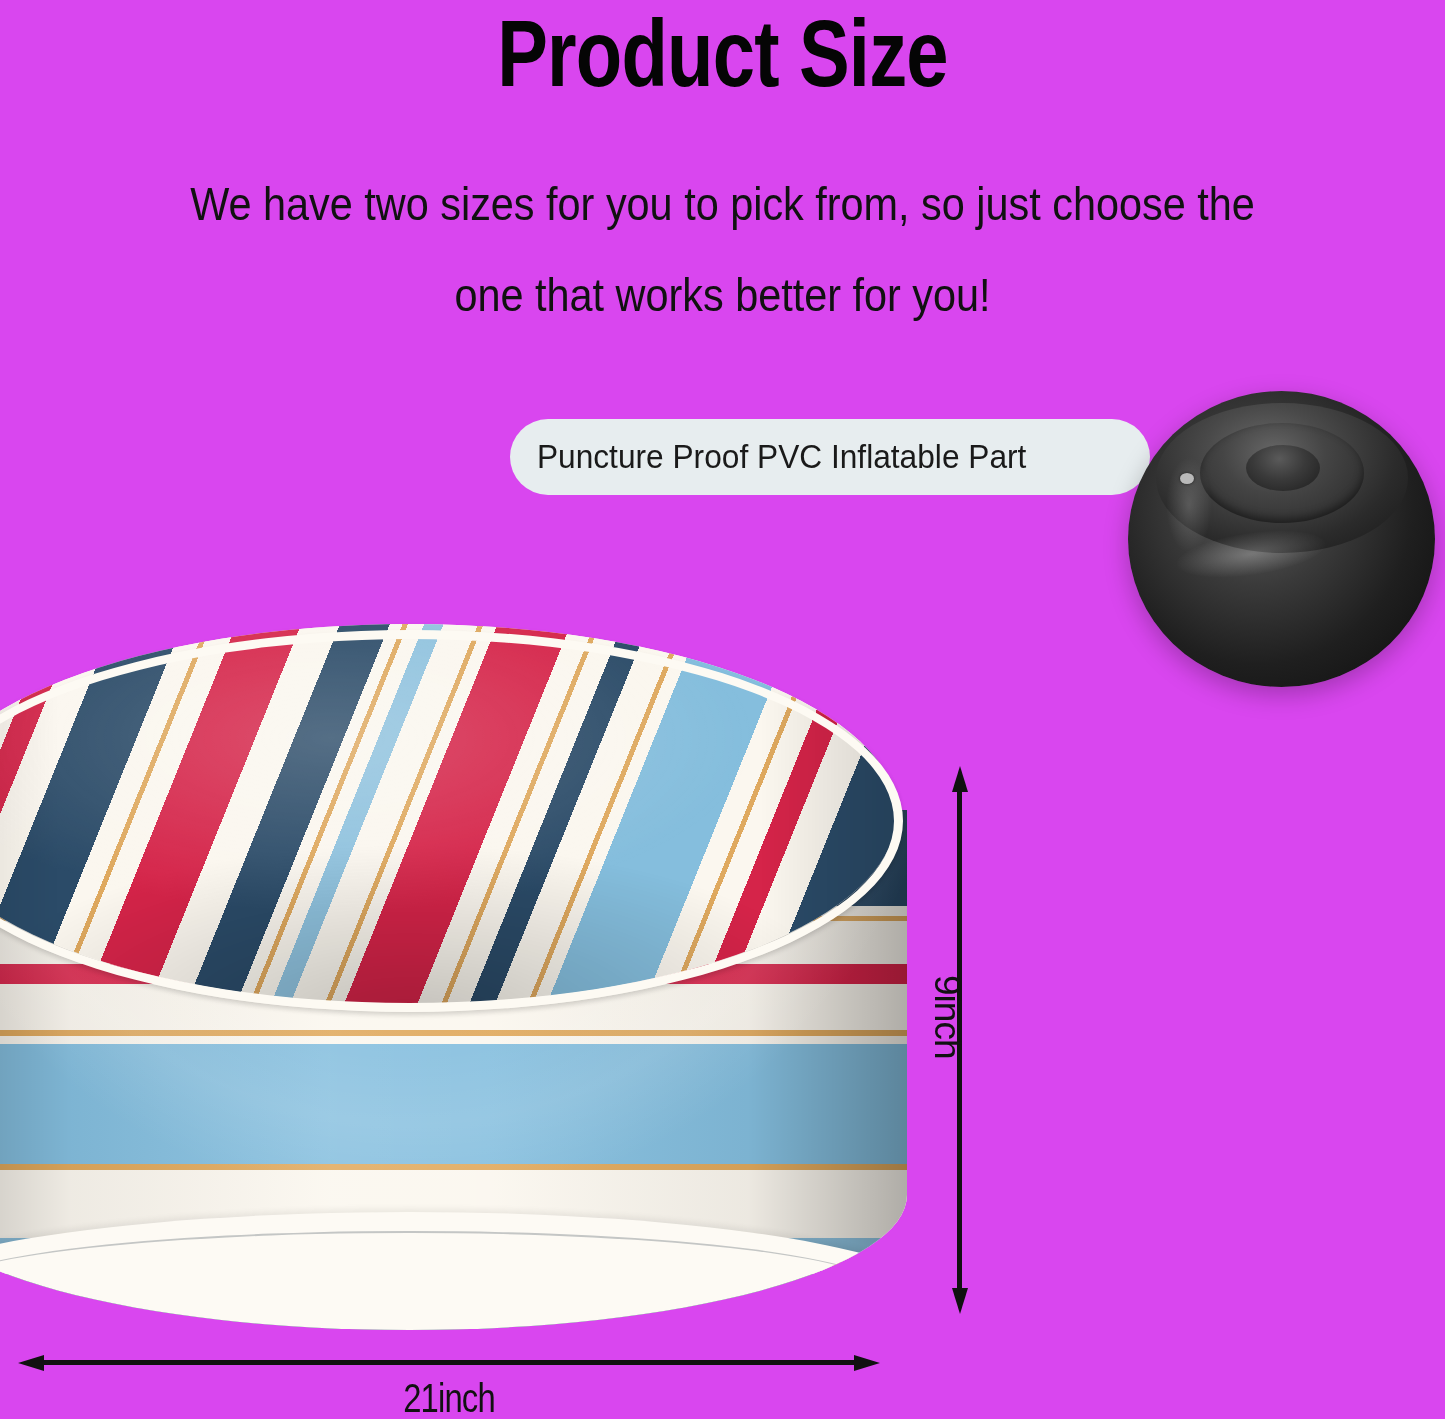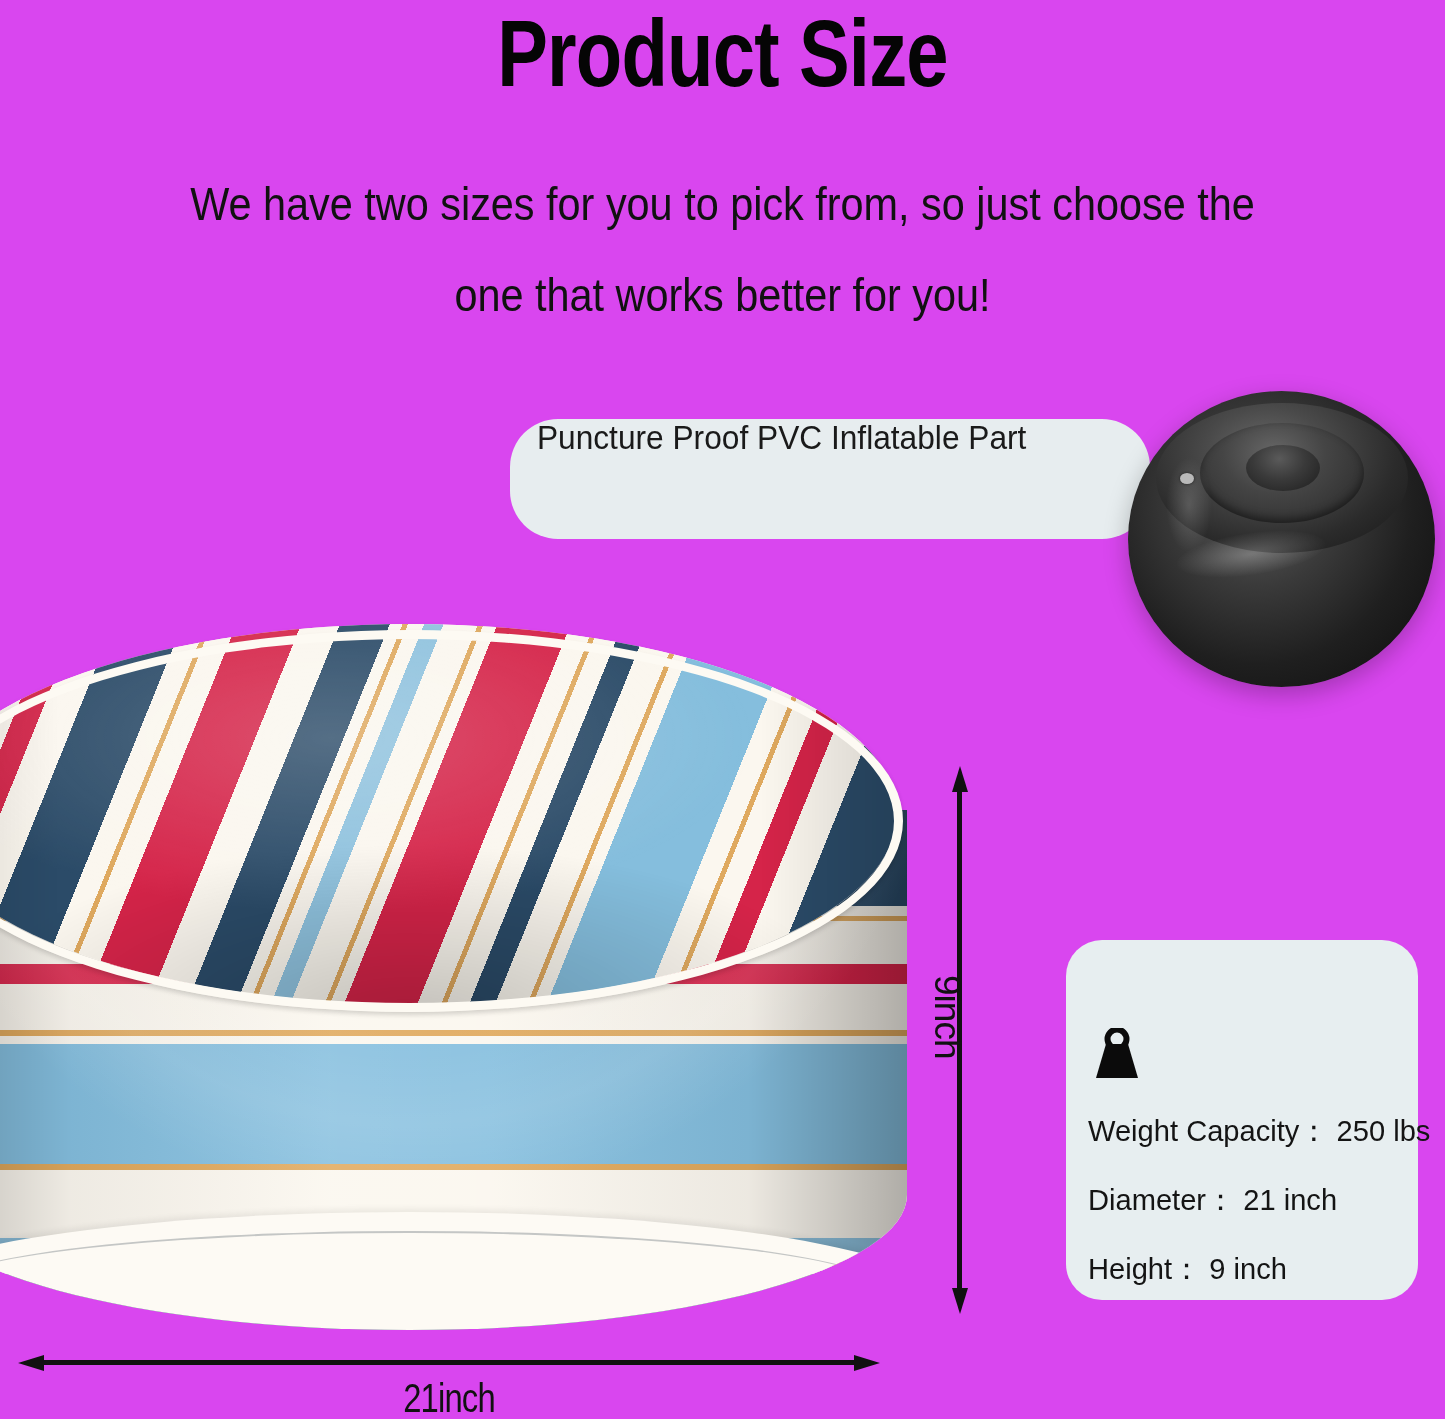--- a/index.html
+++ b/index.html
@@ -45,25 +45,25 @@
   }
   .subtitle.l1 { top: 181px; }
   .subtitle.l2 { top: 272px; }
 
   
   .callout {
     position: absolute;
     left: 510px;
     top: 419px;
     width: 640px;
-    height: 120px;
+    height: 76px;
     background: #e7edef;
     border-radius: 48px;
     display: flex;
-    align-items: flex-start;
+    align-items: center;
   }
   .callout-label {
     padding-left: 28px;
     font-size: 33px;
     color: #1a1a1a;
     white-space: nowrap;
     transform: scaleX(0.96);
     transform-origin: left center;
   }
 
@@ -434,27 +434,14 @@
   </div>
   <div class="dim-v-label">9inch</div>
 
   <div class="dim-h">
     <div class="head-l"></div>
     <div class="shaft"></div>
     <div class="head-r"></div>
   </div>
   <div class="dim-h-label">21inch</div>
 
-  <div class="spec-card">
-    <div class="spec-icon">
-      <svg viewBox="0 0 54 52" width="54" height="52" aria-hidden="true">
-        <circle cx="27" cy="11" r="9.5" fill="none" stroke="#0b0b0b" stroke-width="6"></circle>
-        <path d="M16 16 H38 L48 50 H6 Z" fill="#0b0b0b"></path>
-      </svg>
-    </div>
-    <div class="spec-rows">
-      <div class="spec-row">Weight Capacity： 250 lbs</div>
-      <div class="spec-row">Diameter： 21 inch</div>
-      <div class="spec-row">Height： 9 inch</div>
-    </div>
-  </div>
 
 </div>
 
 </body></html>

